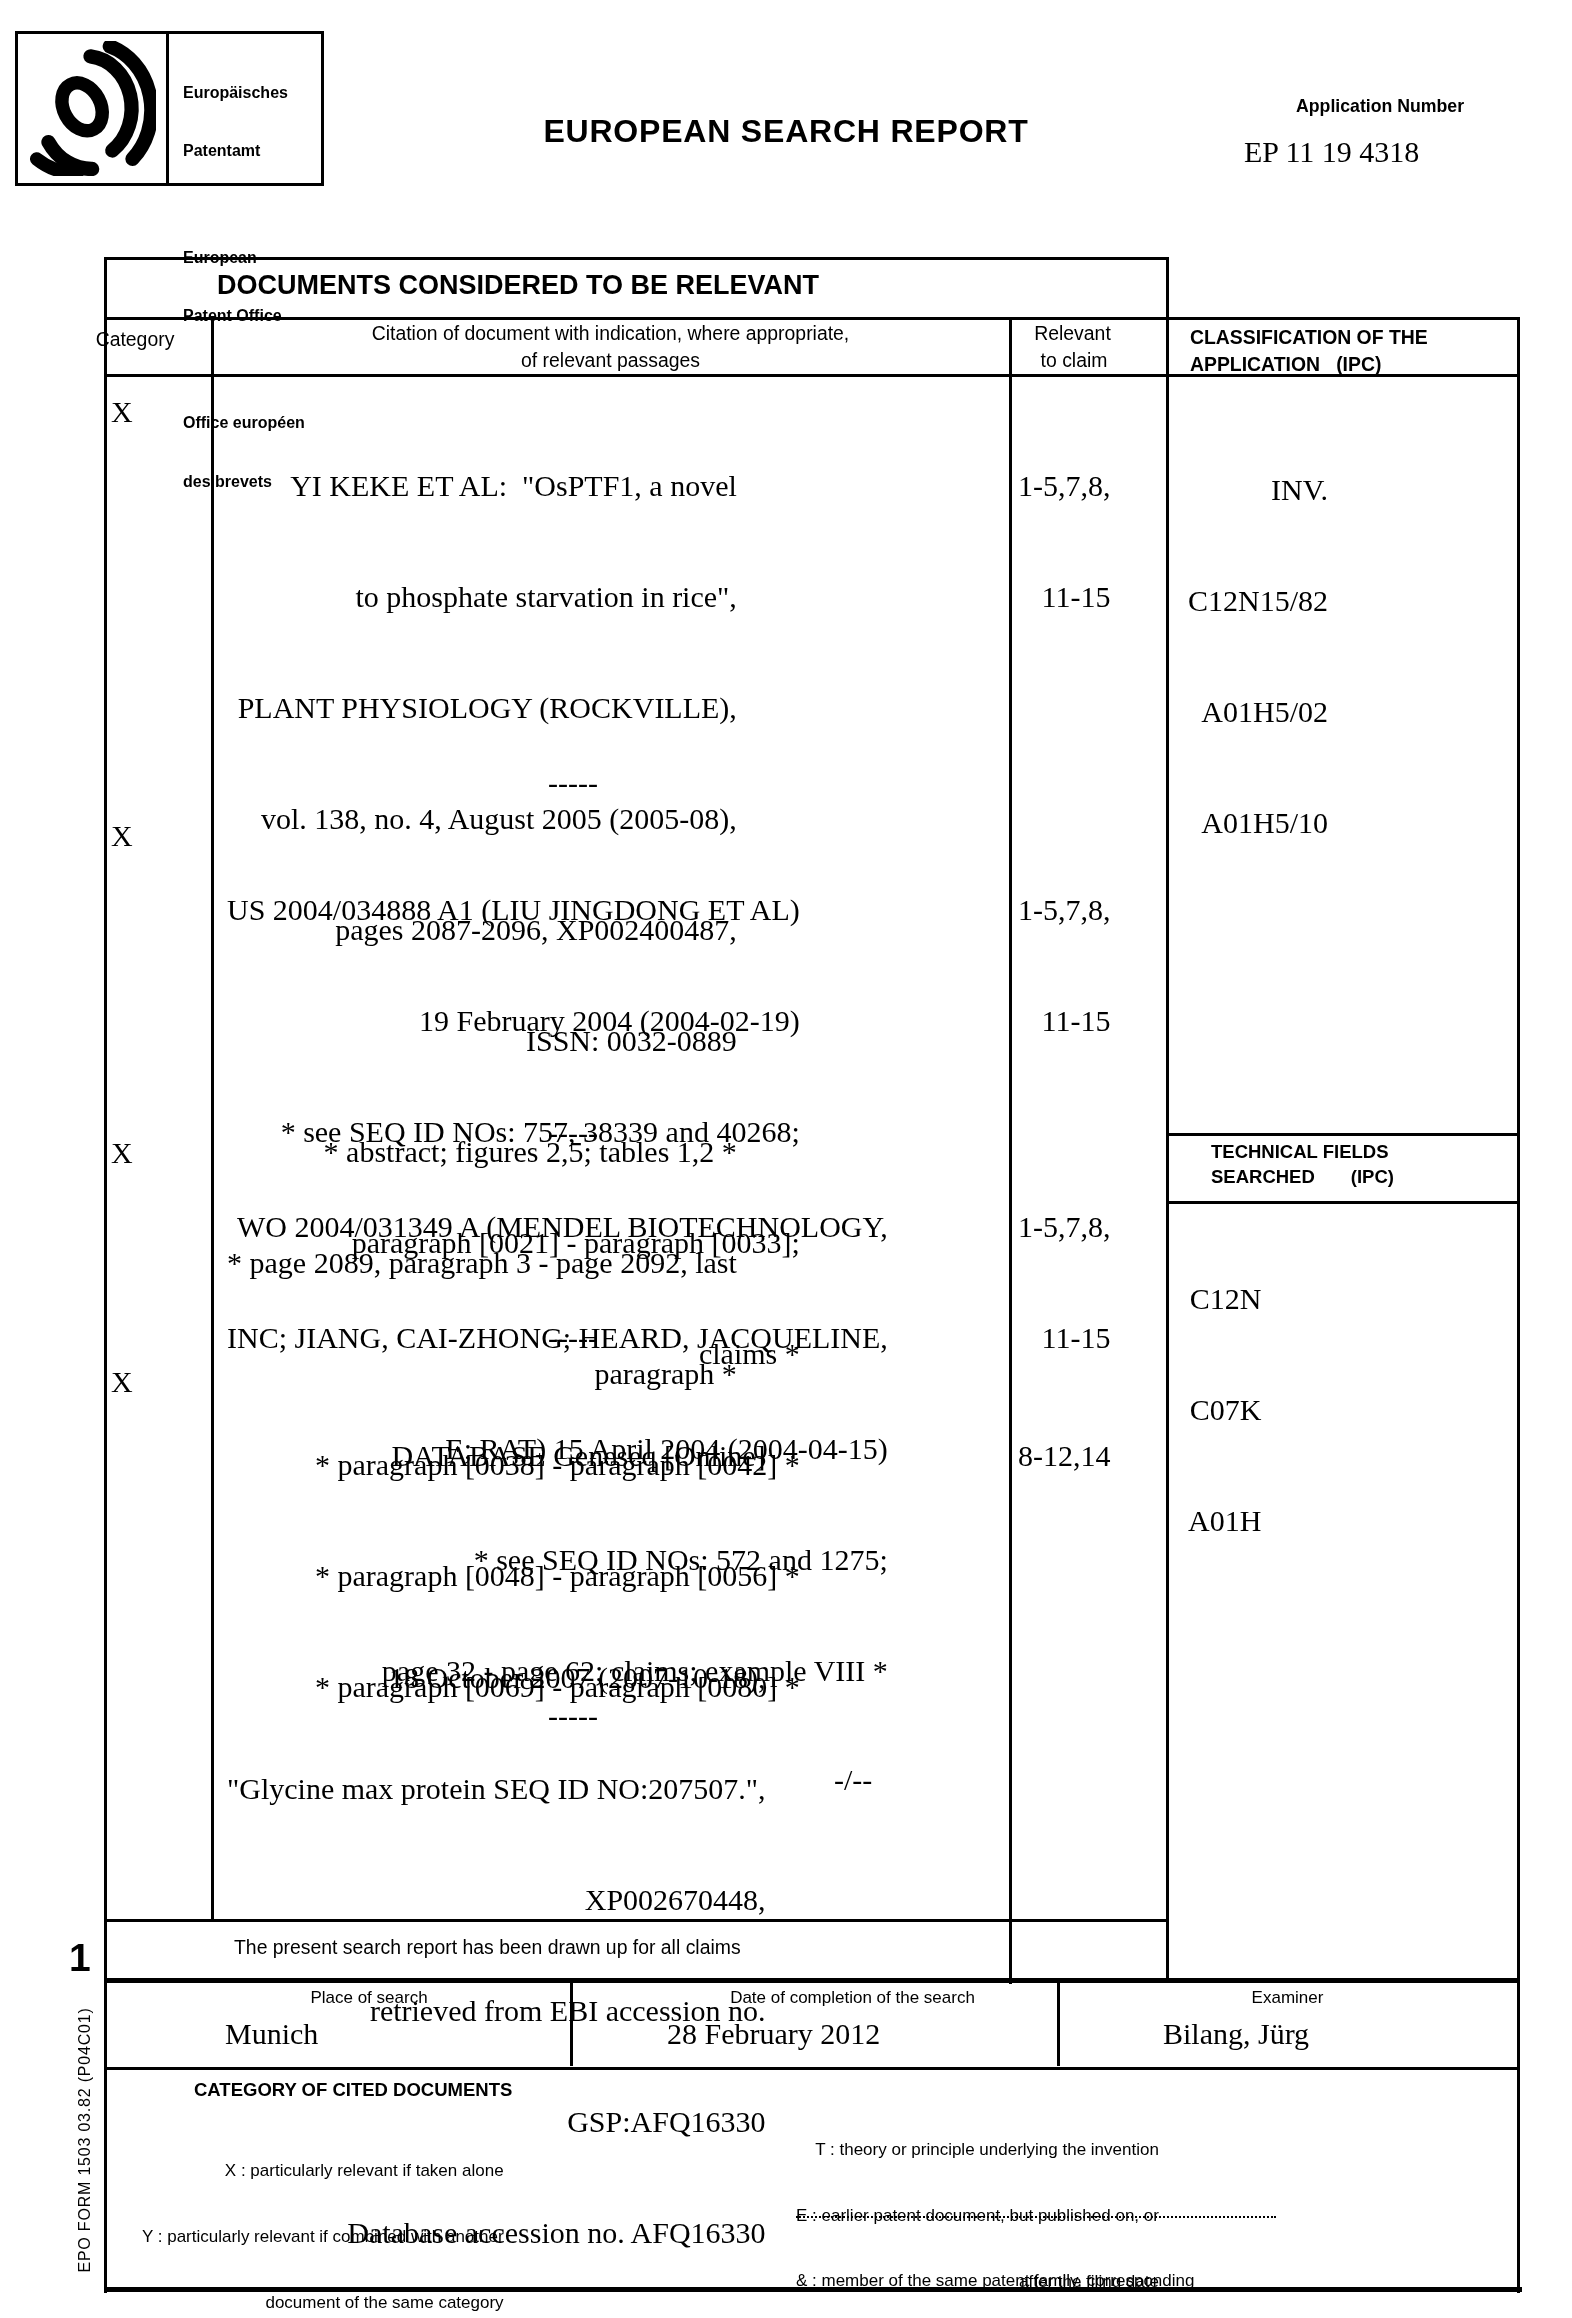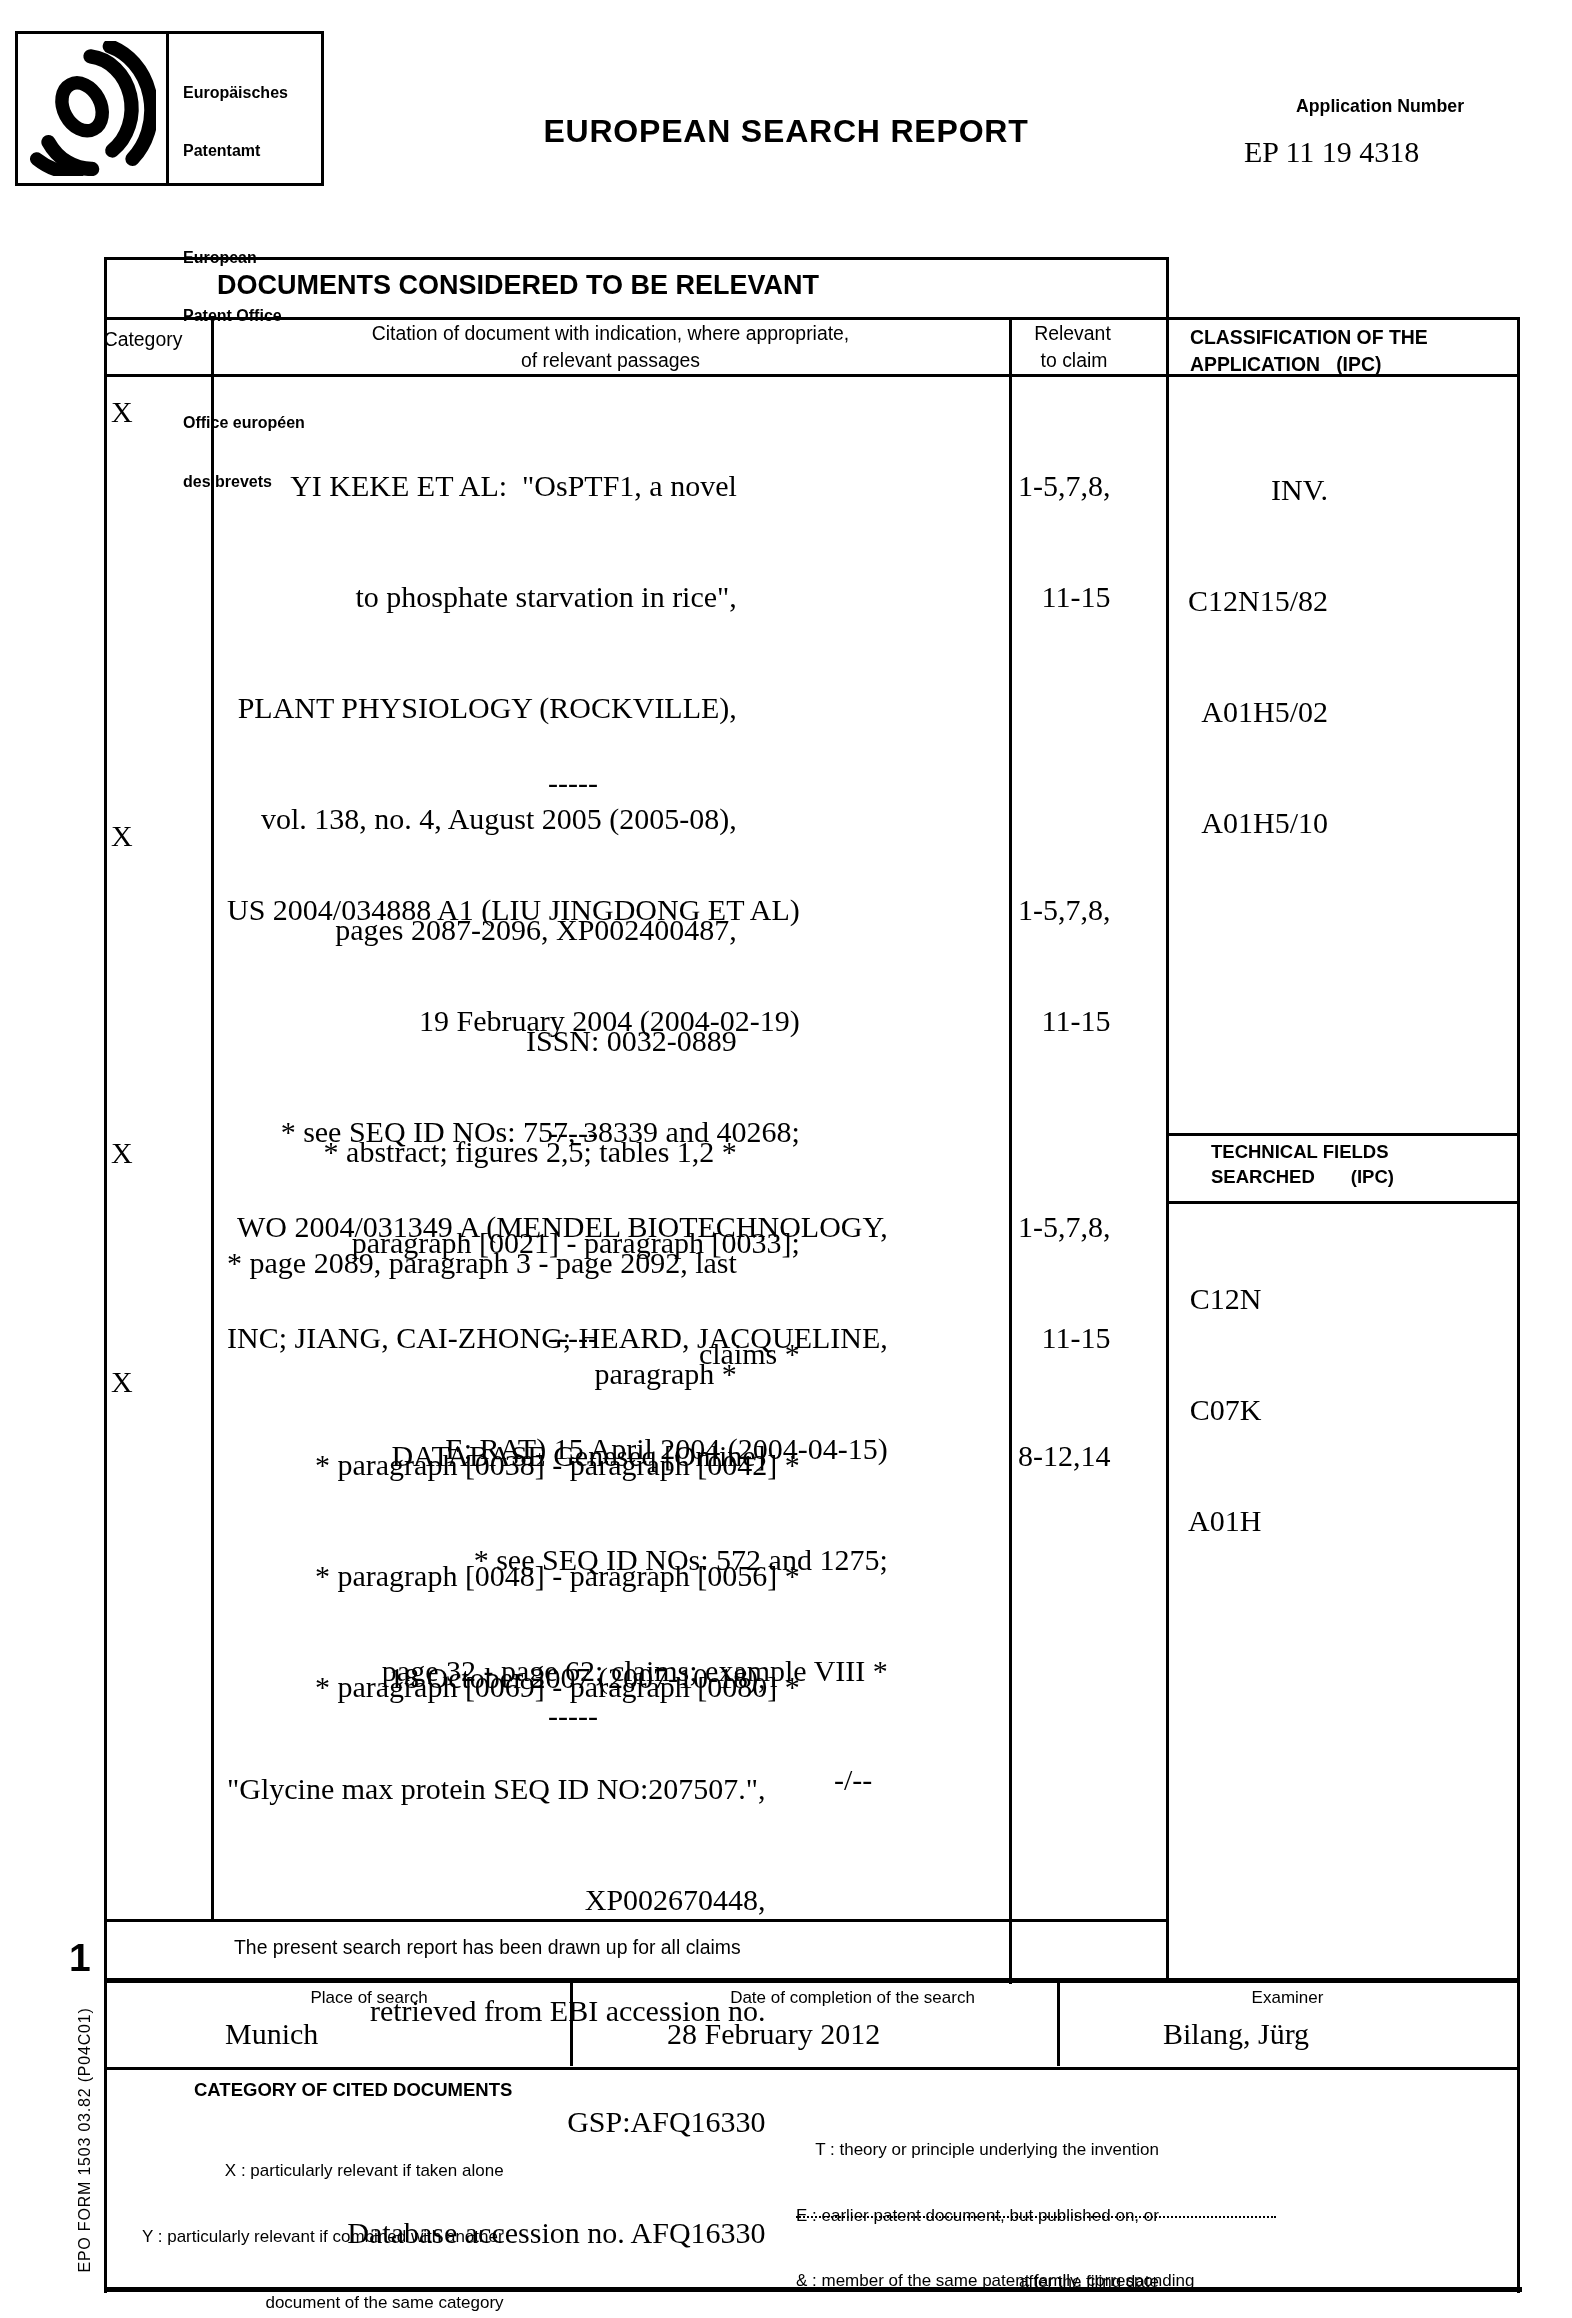--- a/index.html
+++ b/index.html
@@ -67,21 +67,21 @@
   <div class="ln" style="left:104px;top:257px;width:3.4px;height:2036px;"></div>
   <div class="ln" style="left:1517px;top:317px;width:2.5px;height:1976px;"></div>
   <div class="ln" style="left:211px;top:317px;width:2.5px;height:1605px;"></div>
   <div class="ln" style="left:1009px;top:317px;width:2.5px;height:1667px;"></div>
   <div class="ln" style="left:1166px;top:257px;width:2.5px;height:1726px;"></div>
   <div class="ln" style="left:570px;top:1978px;width:2.5px;height:88px;"></div>
   <div class="ln" style="left:1057px;top:1978px;width:2.5px;height:88px;"></div>
 
   <div class="abs bold" style="left:217px;top:270px;font-size:27px;">DOCUMENTS CONSIDERED TO BE RELEVANT</div>
 
-  <div class="abs hdr23 ctr" style="left:96px;top:327px;width:94px;">Category</div>
+  <div class="abs hdr23 ctr" style="left:88px;top:327px;width:94px;">Category</div>
   <div class="abs hdr23 ctr" style="left:211px;top:321px;width:799px;">Citation of document with indication, where appropriate,</div>
   <div class="abs hdr23 ctr" style="left:211px;top:348px;width:799px;">of relevant passages</div>
   <div class="abs hdr23 ctr" style="left:1009px;top:321px;width:127px;">Relevant</div>
   <div class="abs hdr23 ctr" style="left:1009px;top:348px;width:130px;">to claim</div>
   <div class="abs hdr23 bold" style="left:1190px;top:325px;white-space:pre;">CLASSIFICATION OF THE</div>
   <div class="abs hdr23 bold" style="left:1190px;top:352px;white-space:pre;">APPLICATION   (IPC)</div>
 
   <div class="abs mono" style="left:111px;top:393px;">X</div>
   <div class="abs mono" style="left:227px;top:393px;">
     <div class="mline">YI KEKE ET AL:  "OsPTF1, a novel</div>

